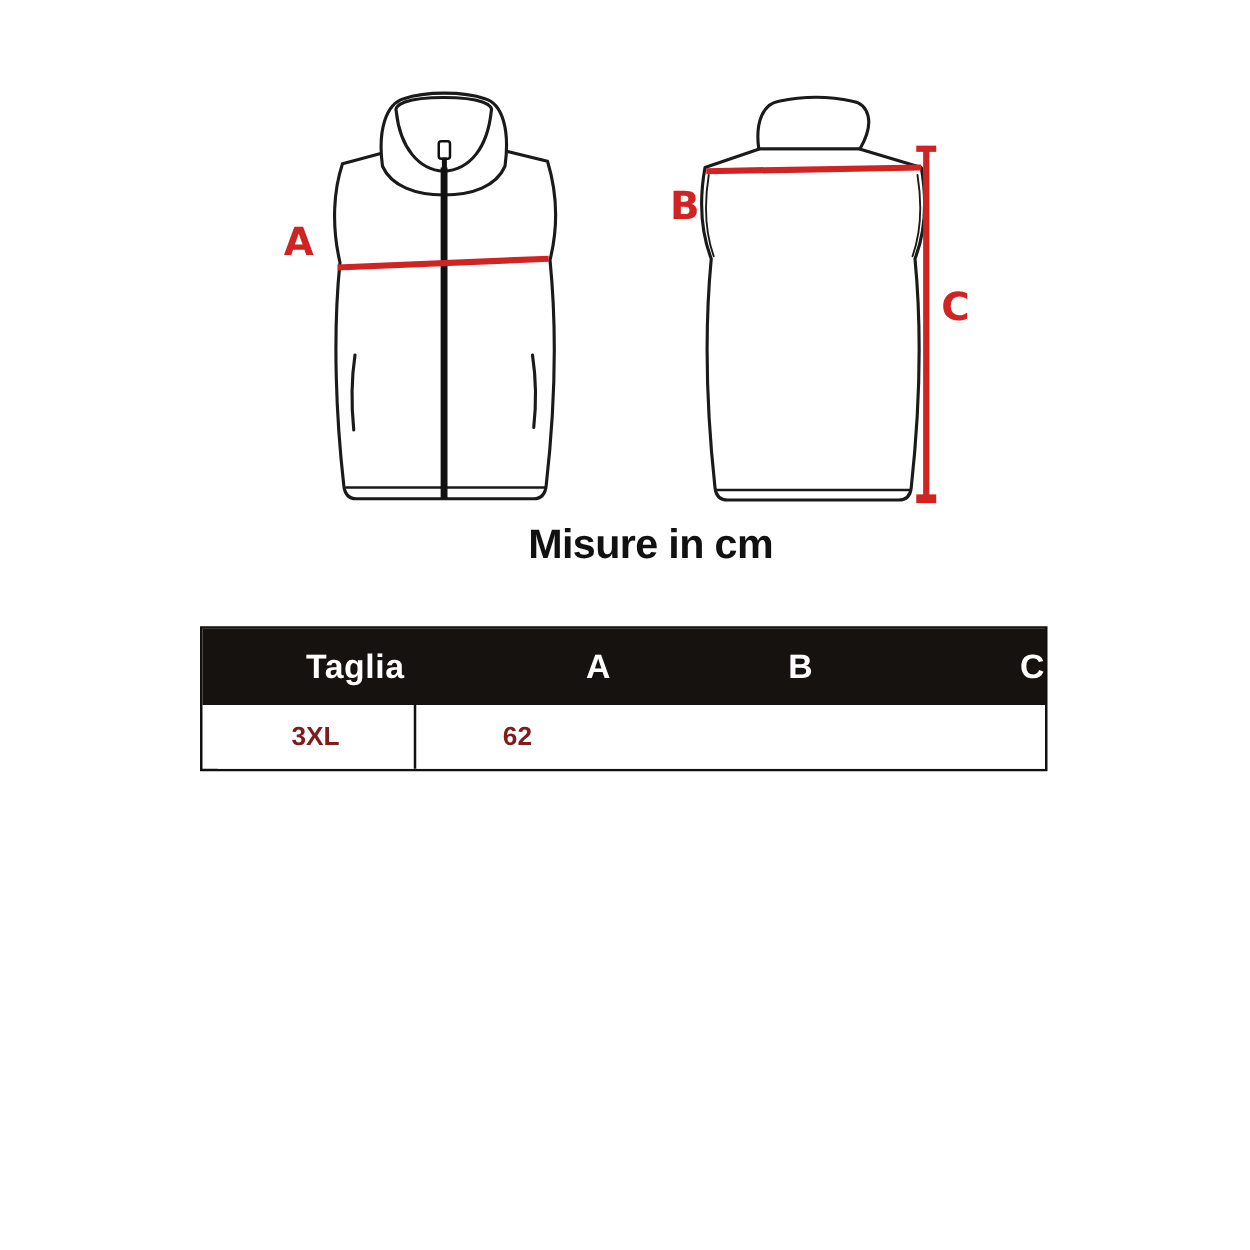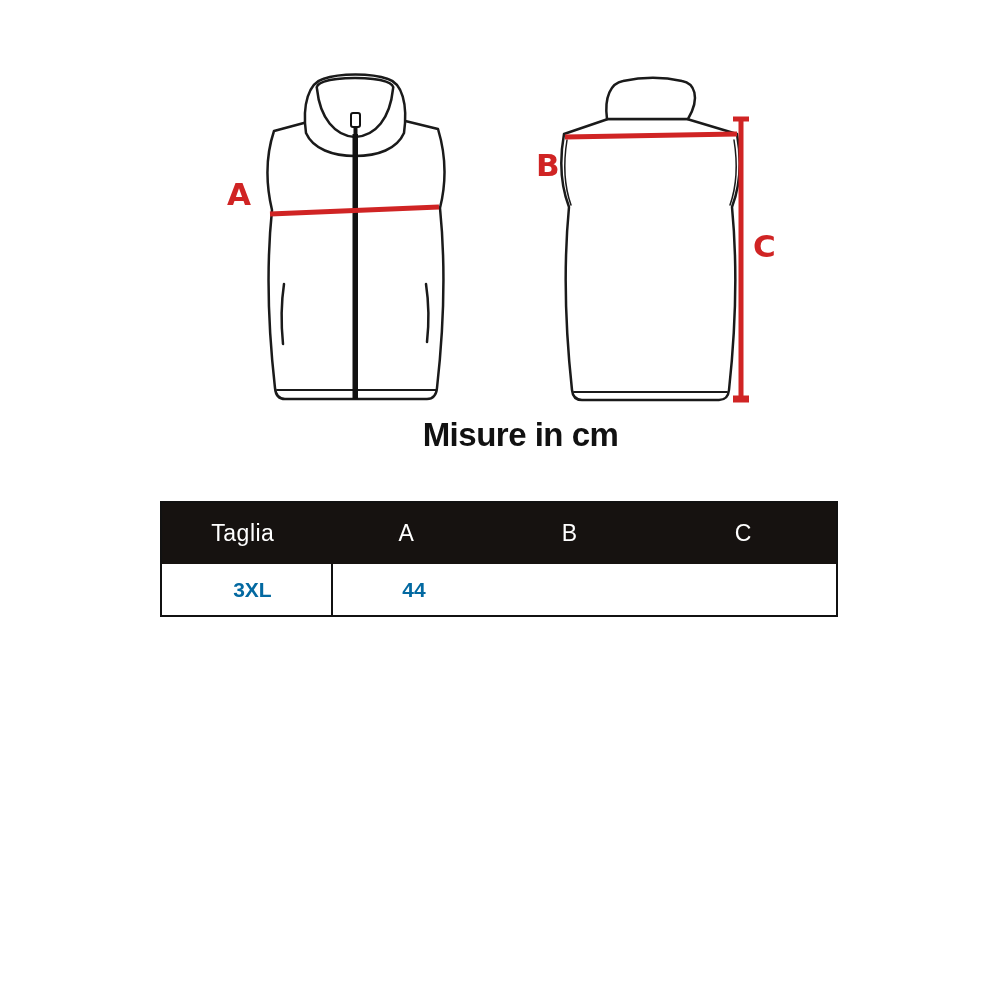--- a/index.html
+++ b/index.html
@@ -57,30 +57,30 @@
   }
   .size-table .table-header {
     display: grid;
     grid-template-columns: 24% 24.5% 24% 27.5%;
     background: #161210;
     color: #ffffff;
   }
   .size-table .table-header .cell {
     height: 61px;
     line-height: 61px;
-    text-align: center;
-    font-weight: normal;
-    font-size: 23px;
+    text-align: right;
+    font-weight: bold;
+    font-size: 27px;
     letter-spacing: 0.5px;
   }
   .size-table .table-row {
     display: grid;
     grid-template-columns: 24% 24.5% 24% 27.5%;
     background: #ffffff;
-    color: #0369a1;
+    color: #7f1d1d;
     margin-left: 12px;
   }
   .size-table .table-row .cell {
     height: 51px;
     line-height: 51px;
     text-align: center;
     font-weight: bold;
     font-size: 21px;
     border-right: 2px solid #111111;
     box-sizing: border-box;
@@ -176,17 +176,17 @@
 
   <div class="size-table">
     <div class="table-header">
       <div class="cell">Taglia</div>
       <div class="cell">A</div>
       <div class="cell">B</div>
       <div class="cell">C</div>
     </div>
     <div class="table-row">
       <div class="cell">3XL</div>
-      <div class="cell">44</div>
+      <div class="cell">62</div>
     </div>
   </div>
 
 </div>
 
 </body></html>

